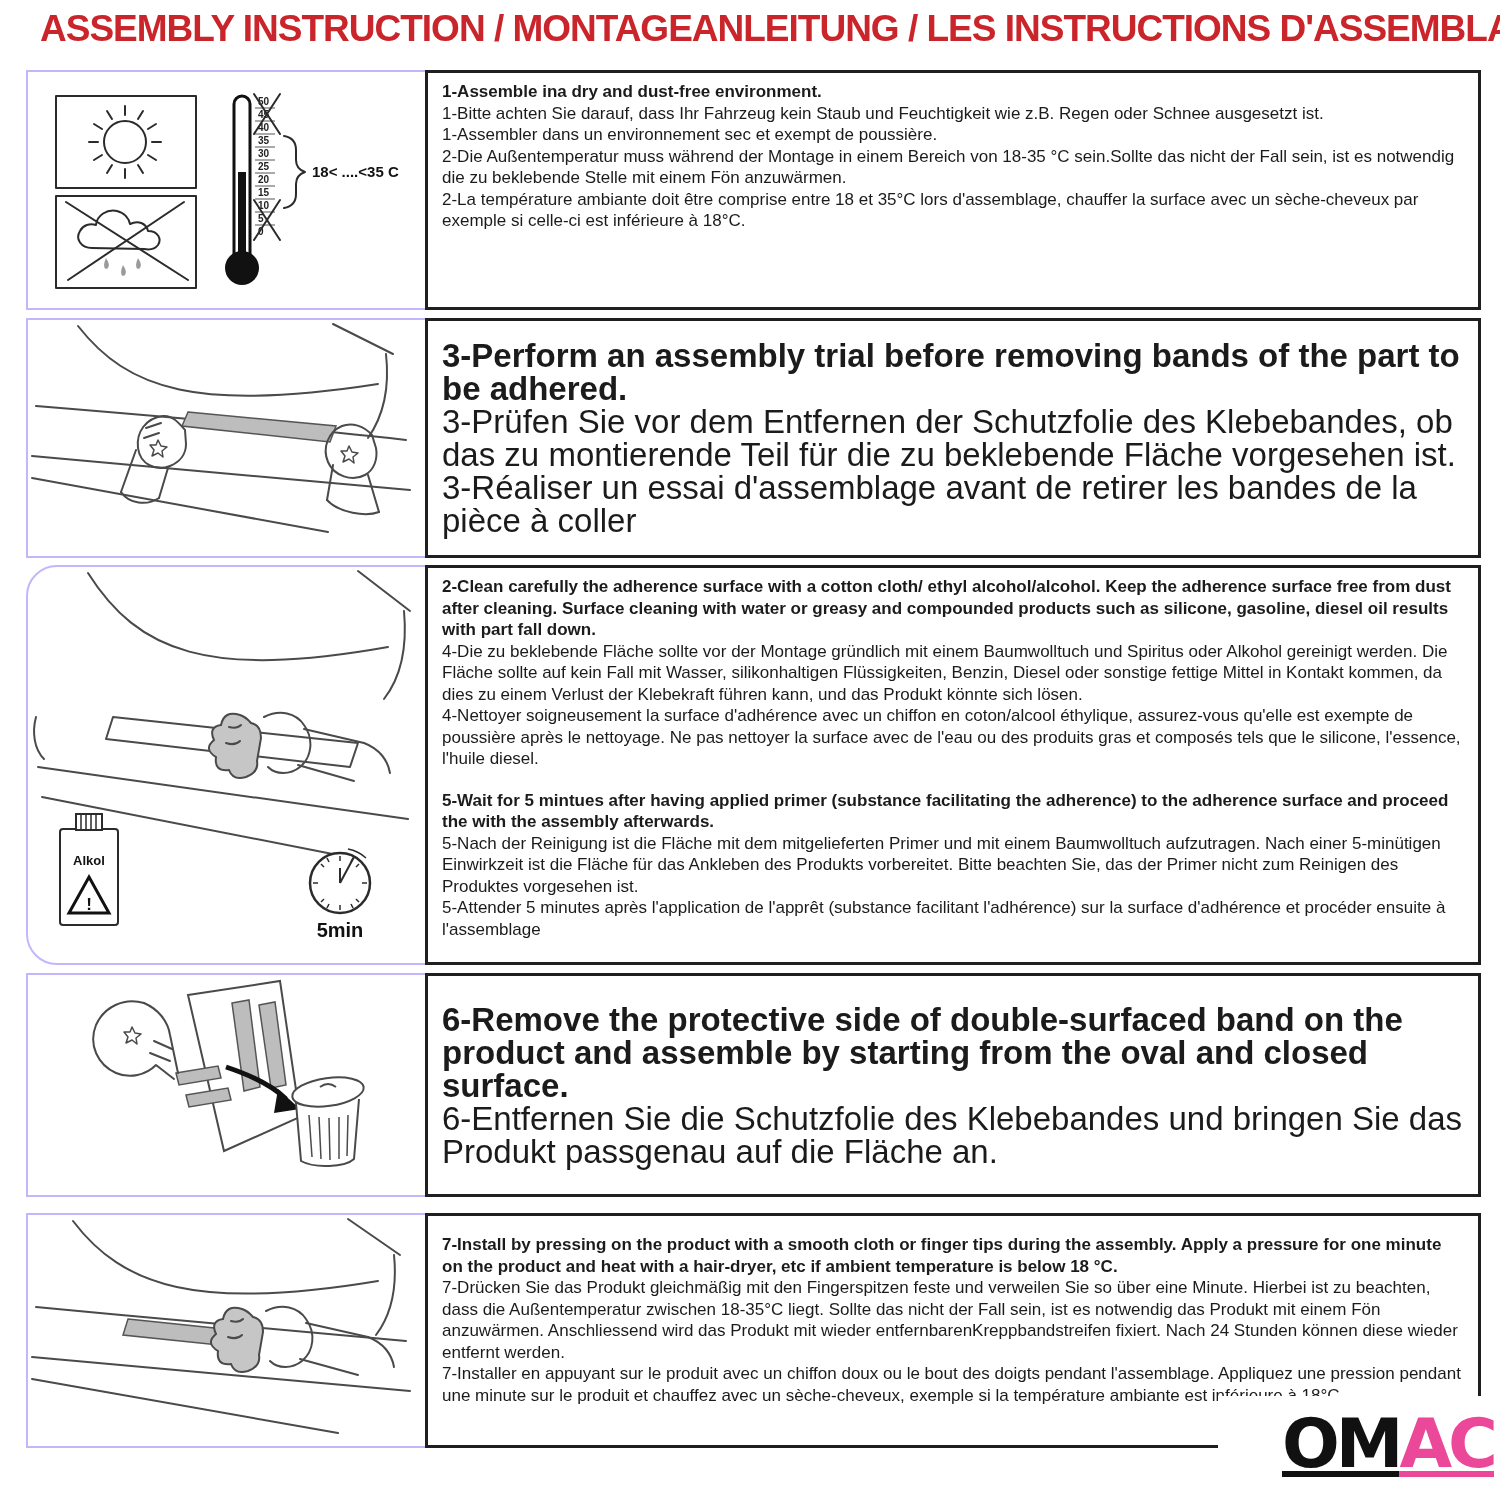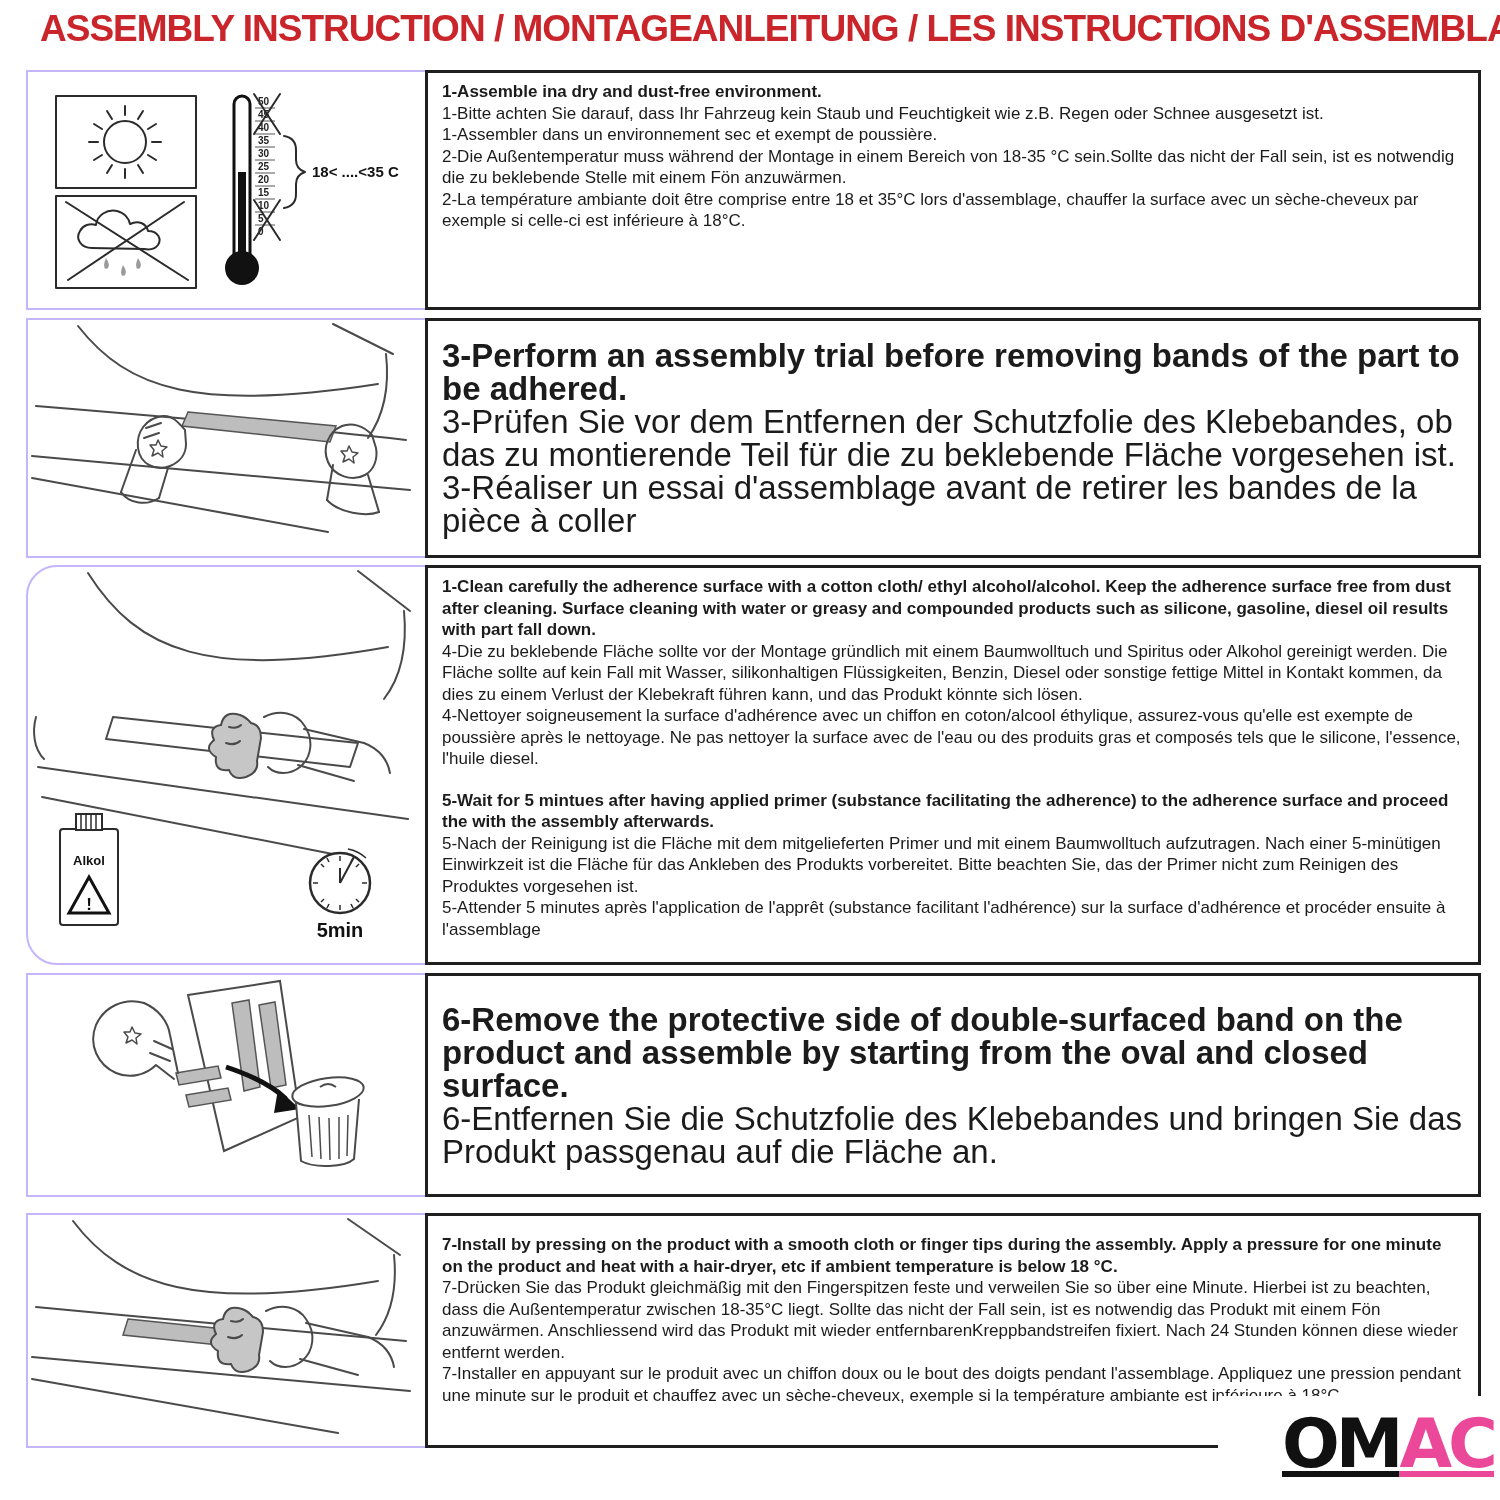--- a/index.html
+++ b/index.html
@@ -190,21 +190,21 @@
           <line x1="323" y1="295" x2="325" y2="291"></line>
       </g>
       <line x1="312" y1="316" x2="326" y2="290" stroke="#2b2b2b" stroke-width="2"></line>
       <line x1="312" y1="316" x2="312" y2="301" stroke="#2b2b2b" stroke-width="2"></line>
       <path d="M320,282 A36,36 0 0 1 338,291" fill="none" stroke="#2b2b2b" stroke-width="1.5"></path>
       <text x="312" y="370" font-size="20" font-weight="600" text-anchor="middle" fill="#111">5min</text>
     </g>
   </svg>
 </div>
 <div class="textbox small" style="top:565px;height:400px;">
-  <p class="b">1-Clean carefully the adherence surface with a cotton cloth/ ethyl alcohol/alcohol. Keep the adherence surface free from dust after cleaning. Surface cleaning with water or greasy and compounded products such as silicone, gasoline, diesel oil results with part fall down.</p>
+  <p class="b">2-Clean carefully the adherence surface with a cotton cloth/ ethyl alcohol/alcohol. Keep the adherence surface free from dust after cleaning. Surface cleaning with water or greasy and compounded products such as silicone, gasoline, diesel oil results with part fall down.</p>
   <p>4-Die zu beklebende Fläche sollte vor der Montage gründlich mit einem Baumwolltuch und Spiritus oder Alkohol gereinigt werden. Die Fläche sollte auf kein Fall mit Wasser, silikonhaltigen Flüssigkeiten, Benzin, Diesel oder sonstige fettige Mittel in Kontakt kommen, da dies zu einem Verlust der Klebekraft führen kann, und das Produkt könnte sich lösen.</p>
   <p>4-Nettoyer soigneusement la surface d'adhérence avec un chiffon en coton/alcool éthylique, assurez-vous qu'elle est exempte de poussière après le nettoyage. Ne pas nettoyer la surface avec de l'eau ou des produits gras et composés tels que le silicone, l'essence, l'huile diesel.</p>
   <p class="b gap">5-Wait for 5 mintues after having applied primer (substance facilitating the adherence) to the adherence surface and proceed the with the assembly afterwards.</p>
   <p>5-Nach der Reinigung ist die Fläche mit dem mitgelieferten Primer und mit einem Baumwolltuch aufzutragen. Nach einer 5-minütigen Einwirkzeit ist die Fläche für das Ankleben des Produkts vorbereitet. Bitte beachten Sie, das der Primer nicht zum Reinigen des Produktes vorgesehen ist.</p>
   <p>5-Attender 5 minutes après l'application de l'apprêt (substance facilitant l'adhérence) sur la surface d'adhérence et procéder ensuite à l'assemblage</p>
 </div>
 
 <div class="imgbox" style="top:973px;height:224px;">
   <svg width="386" height="220" viewBox="0 0 386 220">
     <polygon points="160,20 252,6 272,142 196,176" fill="#fff" stroke="#4a4a4a" stroke-width="2"></polygon>

